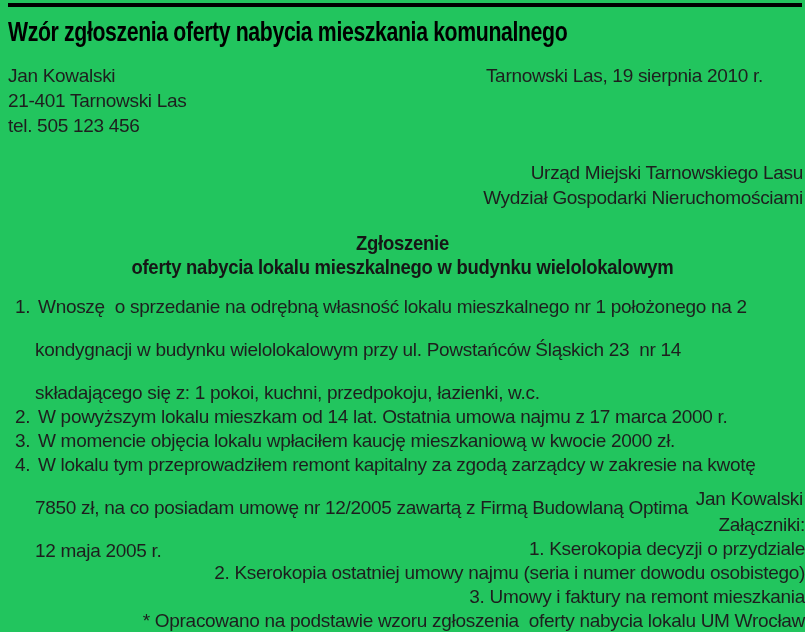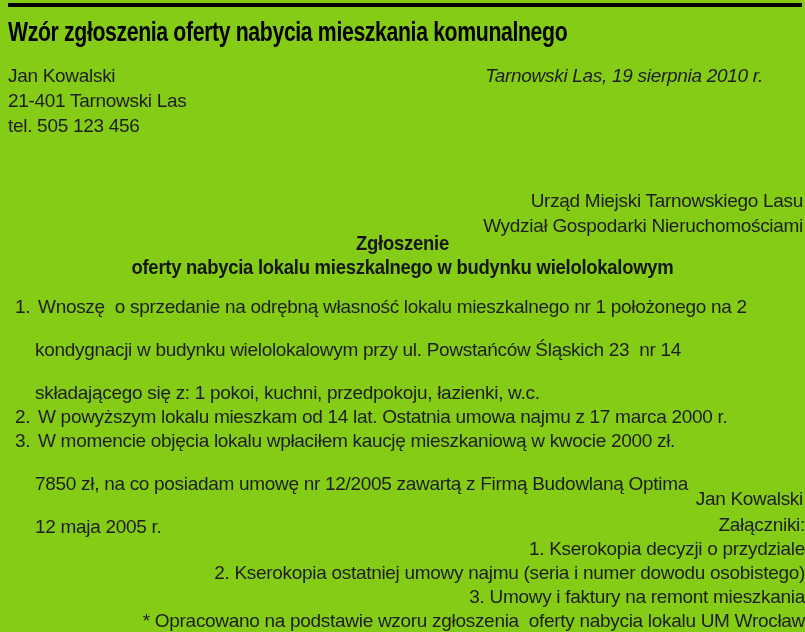--- a/index.html
+++ b/index.html
@@ -1,20 +1,20 @@
 <!DOCTYPE html>
 <html lang="pl"><head>
 <meta charset="utf-8">
 <style>
   html, body { margin: 0; padding: 0; background: #ffffff; }
   .page {
     position: relative;
     width: 805px;
     height: 632px;
-    background: #84cc16;
+    background: #22c55e;
     overflow: hidden;
     font-family: "Liberation Sans", sans-serif;
     color: #1e1e1e;
     letter-spacing: -0.3px;
   }
   .top-rule {
     position: absolute;
     left: 8px;
     right: 3px;
     top: 3px;
@@ -41,30 +41,28 @@
     font-size: 19px;
     line-height: 25px;
   }
   .date-line {
     position: absolute;
     right: 42px;
     top: 63px;
     font-size: 19px;
     line-height: 25px;
     white-space: pre;
-    font-style: italic;
   }
   .recipient {
     position: absolute;
     right: 2px;
     top: 160px;
     text-align: right;
     font-size: 19px;
     line-height: 25px;
-    margin-top: 28px;
   }
   .subject {
     position: absolute;
     left: 0;
     right: 0;
     top: 231px;
     text-align: center;
     font-weight: bold;
     font-size: 21px;
     line-height: 24px;
@@ -141,20 +139,21 @@
 
     <div>
       <div class="line"><span class="num">2.</span><span>W powyższym lokalu mieszkam od 14 lat. Ostatnia umowa najmu z 17 marca 2000 r.</span></div>
     </div>
 
     <div>
       <div class="line"><span class="num">3.</span><span>W momencie objęcia lokalu wpłaciłem kaucję mieszkaniową w kwocie 2000 zł.</span></div>
     </div>
 
     <div>
+      <div class="line"><span class="num">4.</span><span>W lokalu tym przeprowadziłem remont kapitalny za zgodą zarządcy w zakresie na kwotę</span></div>
       <div class="line cont">7850 zł, na co posiadam umowę nr 12/2005 zawartą z Firmą Budowlaną Optima</div>
       <div class="line cont">12 maja 2005 r.</div>
     </div>
 
   </div>
 
   <div class="signature">Jan Kowalski</div>
 
   <div class="attachments">
     <div class="line">Załączniki:</div>

